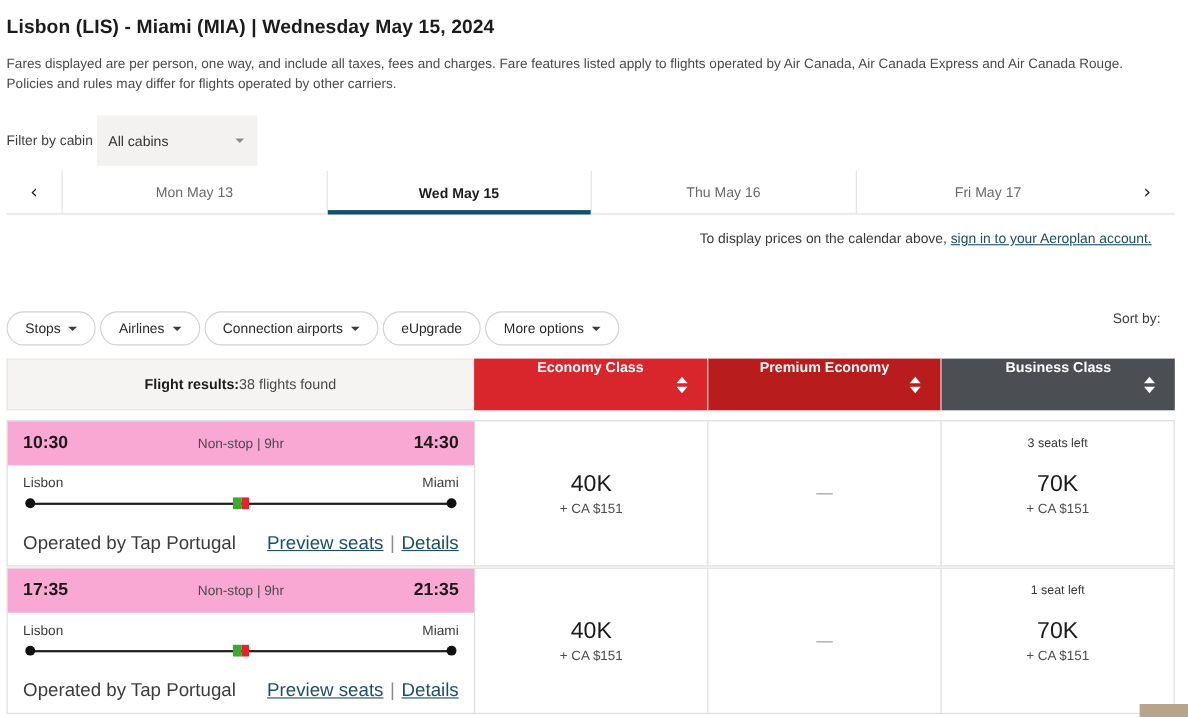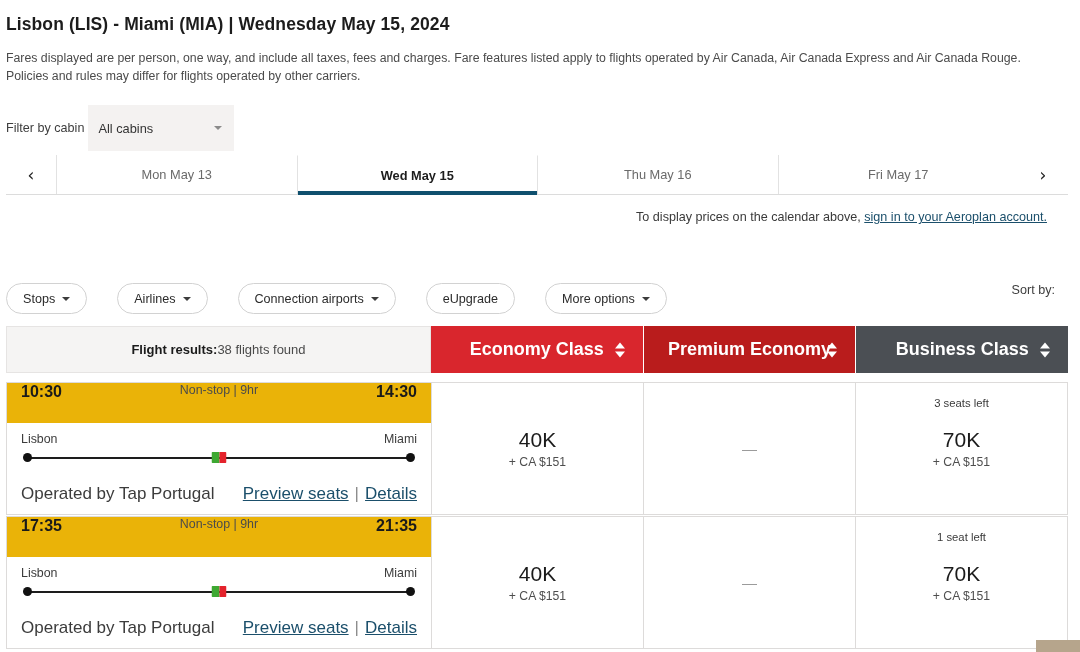--- a/index.html
+++ b/index.html
@@ -78,21 +78,21 @@
   
   .signin-line {
     position: absolute; right: 33px; top: 210px;
     font-size: 12.6px; color: #3a3a3a;
   }
   .signin-line a { color: #1b4f6b; text-decoration: underline; }
 
   
   .pills {
     position: absolute; left: 6px; top: 283px;
-    display: flex; gap: 30px;
+    display: flex; gap: 4px;
   }
   .pill {
     height: 31px; padding: 0 16px;
     border: 1px solid #d2d2d2; border-radius: 16px; background: #fff;
     display: flex; align-items: center; gap: 7px;
     font-size: 12.6px; color: #2b2b2b; cursor: pointer;
     white-space: nowrap;
   }
   .pill .caret {
     width: 0; height: 0;
@@ -127,22 +127,22 @@
   .res-head .summary {
     width: 425px; background: #f5f4f3;
     display: flex; align-items: center; justify-content: center;
     font-size: 13px; color: #2b2b2b;
     border: 1px solid #e6e4e3;
   }
   .res-head .summary b { font-weight: bold; color: #1b1b1b; }
   .res-head .summary .cnt { color: #4a4a4a; }
   .cls-head {
     position: relative; flex: 1;
-    display: flex; align-items: center; justify-content: center;
-    color: #fff; font-size: 18px; font-weight: bold; cursor: pointer;
+    display: flex; justify-content: center;
+    color: #fff; font-size: 13px; font-weight: bold; cursor: pointer;
     border-right: 1px solid #ffffff;
   }
   .cls-head:last-child { border-right: none; }
   .cls-head .sorter {
     position: absolute; right: 18px; top: 50%; transform: translateY(-50%);
     display: flex; flex-direction: column; gap: 3px;
   }
   .cls-head .sorter i {
     display: block; width: 0; height: 0;
     border-left: 5px solid transparent; border-right: 5px solid transparent;
@@ -155,22 +155,22 @@
     position: absolute; left: 6px; width: 1062px; height: 133px;
     display: flex;
     border: 1px solid #dddbda;
     background: #fff;
   }
   #row0 { top: 382px; }
   #row1 { top: 516px; }
 
   .fitin { width: 425px; position: relative; border-right: 1px solid #dddbda; }
   .fit-top {
-    height: 40px; background: #eab308;
-    display: flex; align-items: flex-start; padding: 0 14px;
+    height: 40px; background: #f9a8d4;
+    display: flex; align-items: center; padding: 0 14px;
     position: relative;
   }
   .fit-top .dep, .fit-top .arr { font-size: 16px; font-weight: bold; color: #1a1a1a; }
   .fit-top .arr { margin-left: auto; }
   .fit-top .mid {
     position: absolute; left: 0; right: 0; text-align: center;
     font-size: 12.4px; color: #4b4b4b;
   }
   .fit-cities {
     display: flex; justify-content: space-between;

